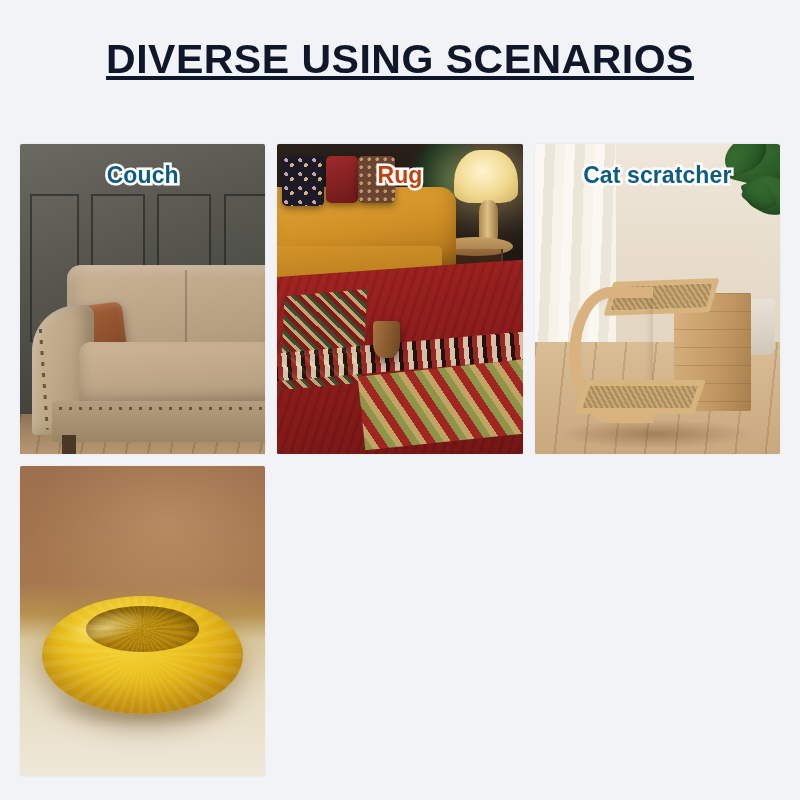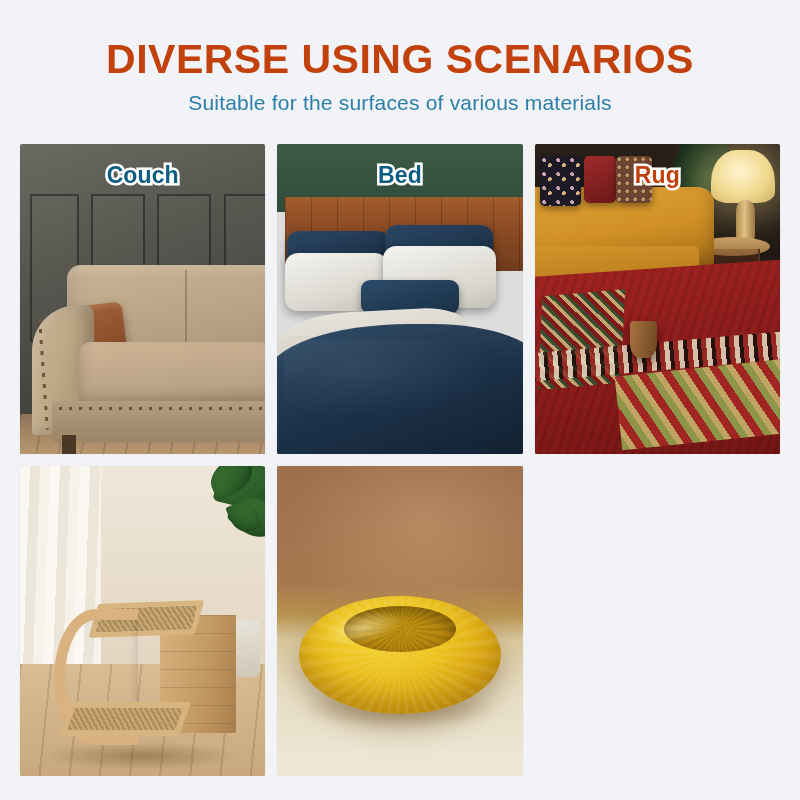--- a/index.html
+++ b/index.html
@@ -502,22 +502,21 @@
     position:absolute; left:18%; top:47%; width:34%; height:10%;
     background:radial-gradient(ellipse at center, rgba(255,248,190,.55), transparent 70%);
     border-radius:50%;
     transform:rotate(-12deg);
   }
 </style>
 </head>
 <body style="background: rgb(242, 243, 247);">
 
 <div class="header">
-  <div class="title" style="color: #c2410c;">DIVERSE USING SCENARIOS</div>
-  <div class="subtitle" style="color: rgb(43, 127, 168);">Suitable for the surfaces of various materials</div>
+  <div class="title" style="color: #0f172a; text-decoration: underline;">DIVERSE USING SCENARIOS</div>
 </div>
 
 <div class="grid">
 
   <div class="tile">
     <div class="scene">
       <div class="couch-wall"></div>
       <div class="couch-panel cp1"></div>
       <div class="couch-panel cp2"></div>
       <div class="couch-panel cp3"></div>
@@ -526,36 +525,20 @@
       <div class="sofa-back"></div>
       <div class="pillow-brown"></div>
       <div class="sofa-arm"></div>
       <div class="sofa-cushion"></div>
       <div class="sofa-skirt"></div>
       <div class="sofa-leg"></div>
     </div>
     <div class="lbl lcenter" style="color: rgb(13, 92, 130); -webkit-text-stroke: 5px rgb(255, 255, 255);">Couch</div>
   </div>
 
-  <div class="tile">
-    <div class="scene">
-      <div class="bed-room-floor"></div>
-      <div class="bed-wall"></div>
-      <div class="bed-head"></div>
-      <div class="pill-navy pn1"></div>
-      <div class="pill-navy pn2"></div>
-      <div class="pill-white pw1"></div>
-      <div class="pill-white pw2"></div>
-      <div class="pill-lumbar"></div>
-      <div class="sheet-white"></div>
-      <div class="bed-side-white"></div>
-      <div class="duvet"></div>
-    </div>
-    <div class="lbl lcenter" style="color: rgb(13, 92, 130); -webkit-text-stroke: 5px rgb(255, 255, 255);">Bed</div>
-  </div>
 
   <div class="tile">
     <div class="scene">
       <div class="rug-bg"></div>
       <div class="rug-plant"></div>
       <div class="lamp-shade"></div>
       <div class="lamp-base"></div>
       <div class="side-table"></div>
       <div class="table-frame"></div>
       <div class="sofa-mustard"></div>
@@ -589,20 +572,21 @@
         <div class="leaf l4"></div>
       </div>
       <div class="sc-shadow"></div>
       <div class="sc-body">
         <div class="sc-box"></div>
         <div class="sc-toppad"></div>
         <div class="sc-curve"></div>
         <div class="sc-botpad"></div>
       </div>
     </div>
+    <div class="lbl lcenter" style="color: rgb(13, 92, 130); -webkit-text-stroke: 5px rgb(255, 255, 255);">Cat scratcher</div>
   </div>
 
 
   <div class="tile">
     <div class="scene">
       <div class="cb-bg"></div>
       <div class="cb-shadow"></div>
       <div class="cb-bed"></div>
       <div class="cb-hole"></div>
       <div class="cb-hi"></div>

